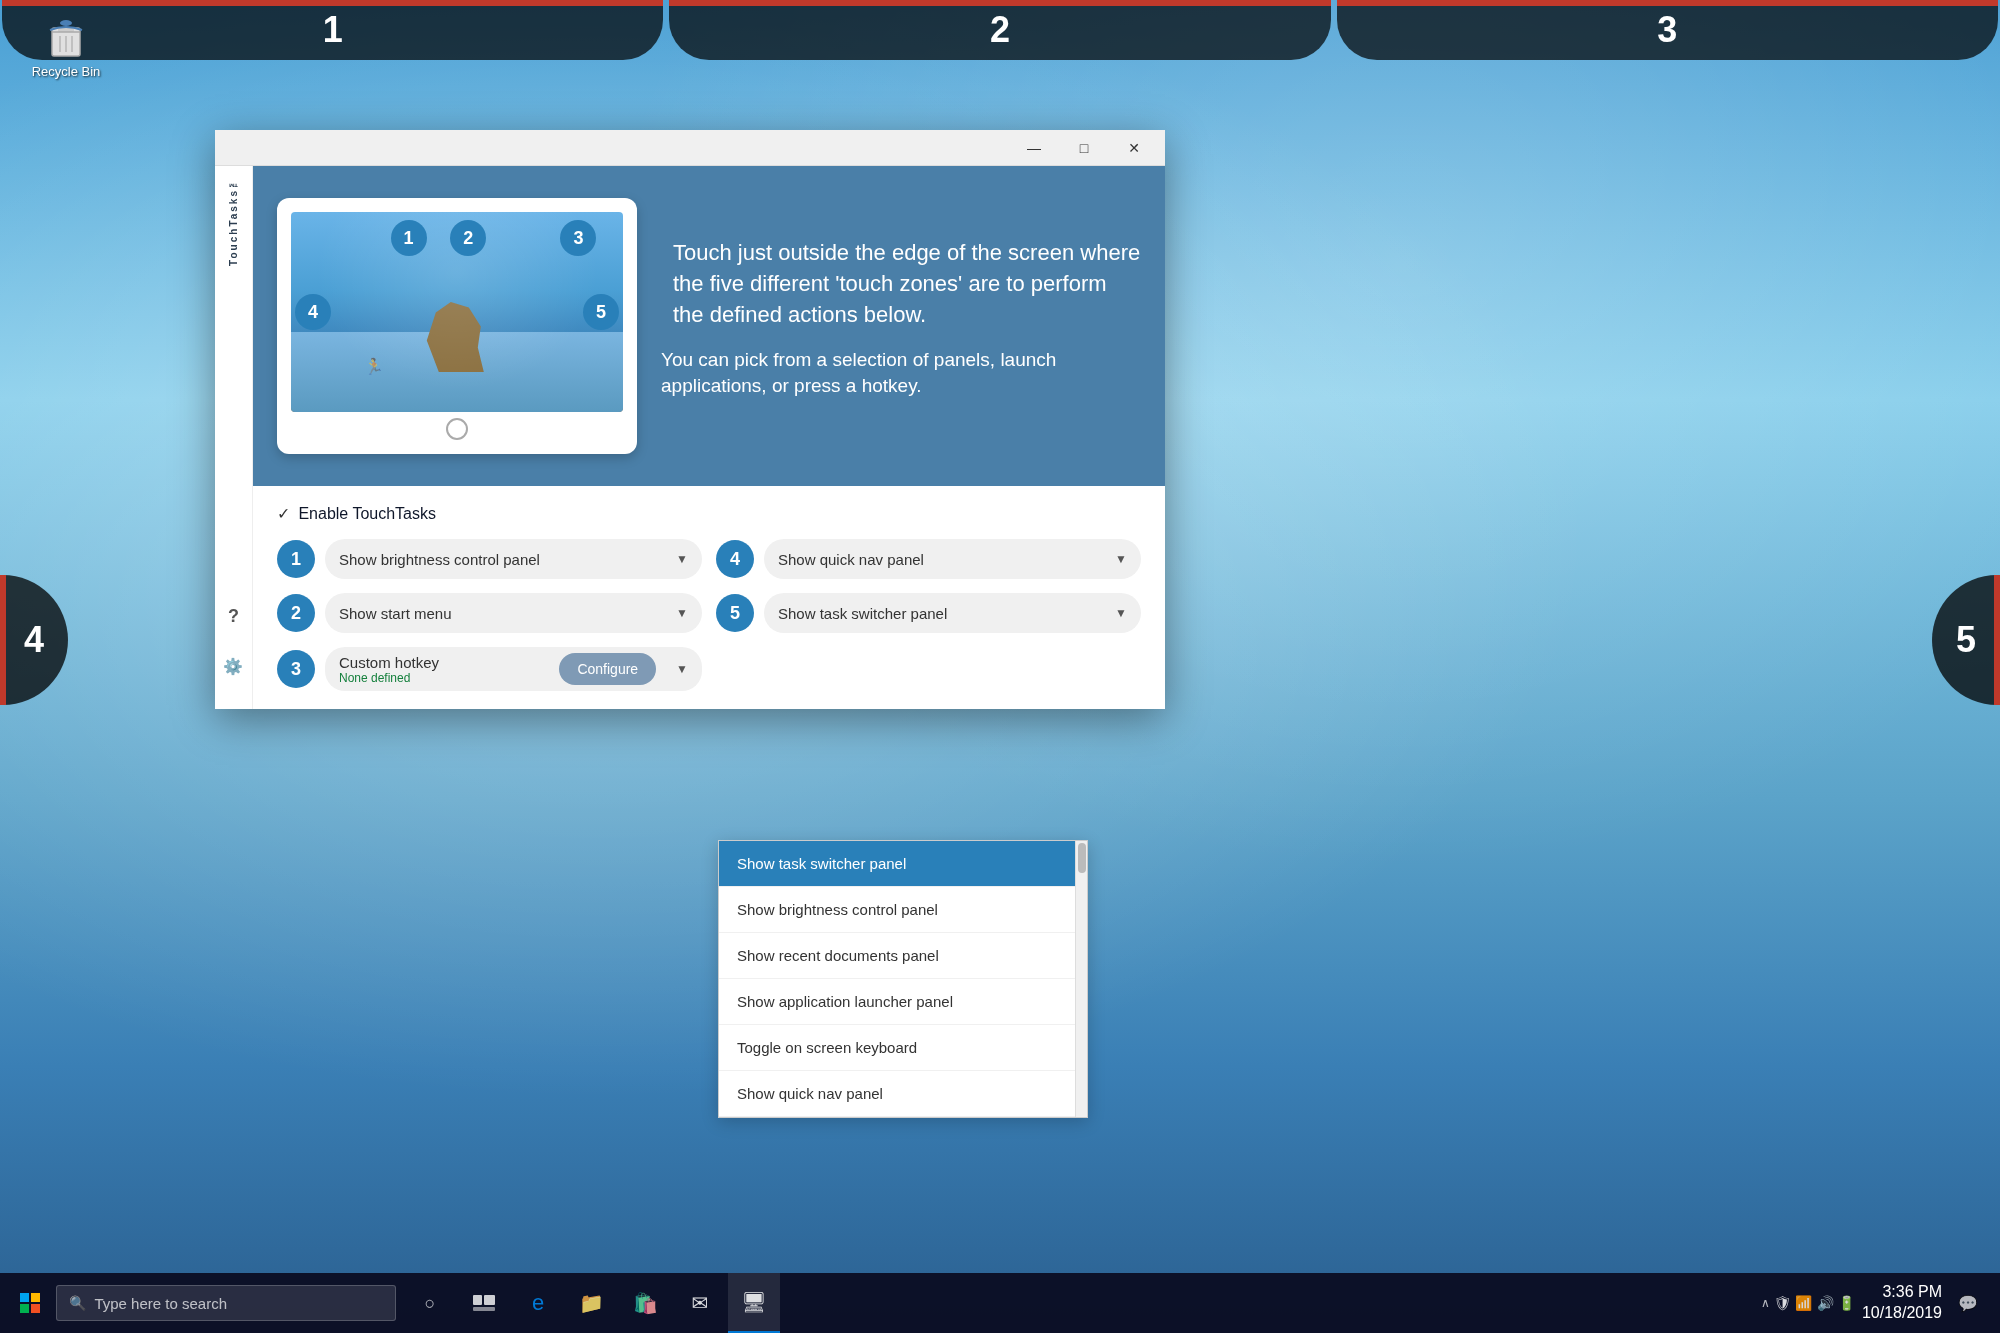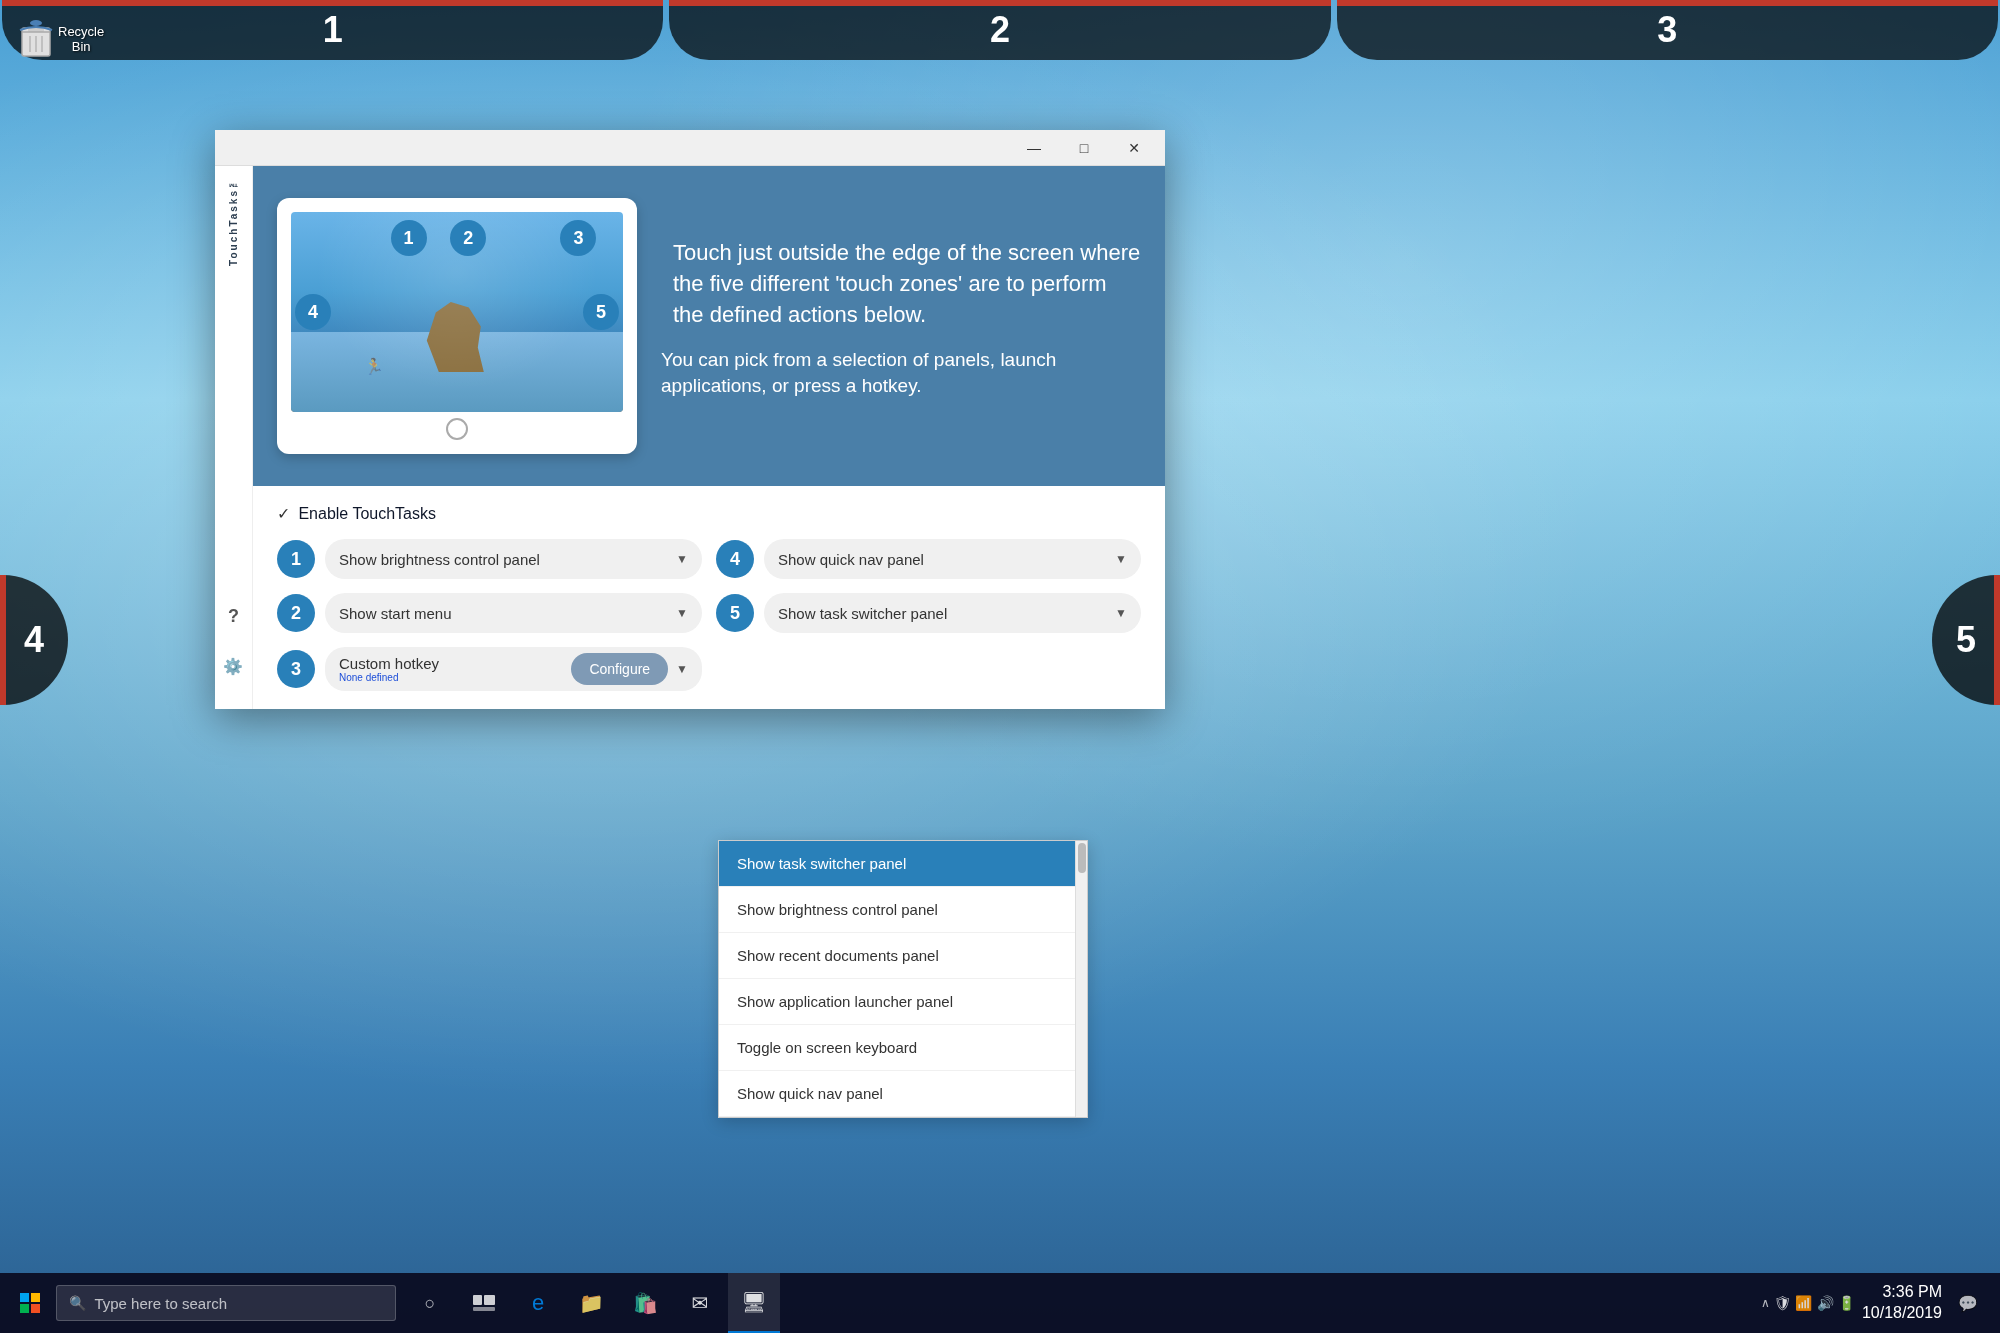--- a/index.html
+++ b/index.html
@@ -98,23 +98,24 @@
       position: absolute;
       right: 0; top: 0; bottom: 0;
       width: 6px;
       background: #c0392b;
     }
 
     
     .desktop-icon {
       position: absolute;
       top: 10px;
-      left: 10px;
+      left: 26px;
       z-index: 5;
       display: flex;
+      flex-direction: column;
       align-items: center;
       width: 80px;
       cursor: pointer;
       padding: 4px;
     }
     .desktop-icon-img {
       width: 48px;
       height: 48px;
       display: flex;
       align-items: center;
@@ -624,24 +625,24 @@
             <div class="zone-badge">5</div>
             <div class="zone-select" style="position:relative;">
               <span class="zone-select-label">Show task switcher panel</span>
               <span class="zone-select-arrow">▼</span>
             </div>
           </div>
 
           <div class="zone-row">
             <div class="zone-badge">3</div>
             <div style="flex:1;display:flex;flex-direction:column;gap:2px;">
-              <div class="zone-select" style="height:auto;padding:6px 14px;flex-direction:row;align-items:center;gap:8px;">
+              <div class="zone-select" style="height:auto;padding:6px 14px;flex-direction:row;align-items:center;gap:20px;">
                 <div style="flex:1;">
                   <div class="zone-select-label">Custom hotkey</div>
-                  <div style="font-size:10px;color:#1d4ed8;">None defined</div>
+                  <div style="font-size:12px;color:#15803d;">None defined</div>
                 </div>
                 <button class="configure-btn">Configure</button>
                 <span class="zone-select-arrow">▼</span>
               </div>
             </div>
           </div>
         </div>
       </div>
     </div>
   </div>

